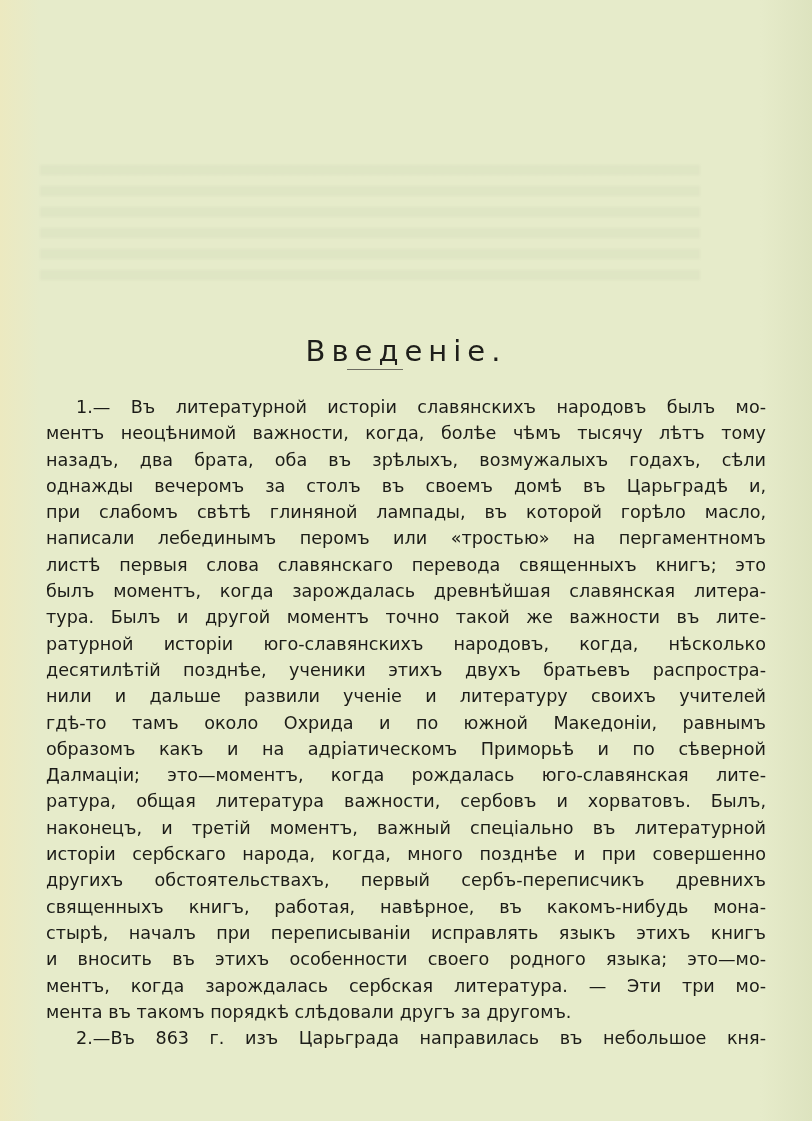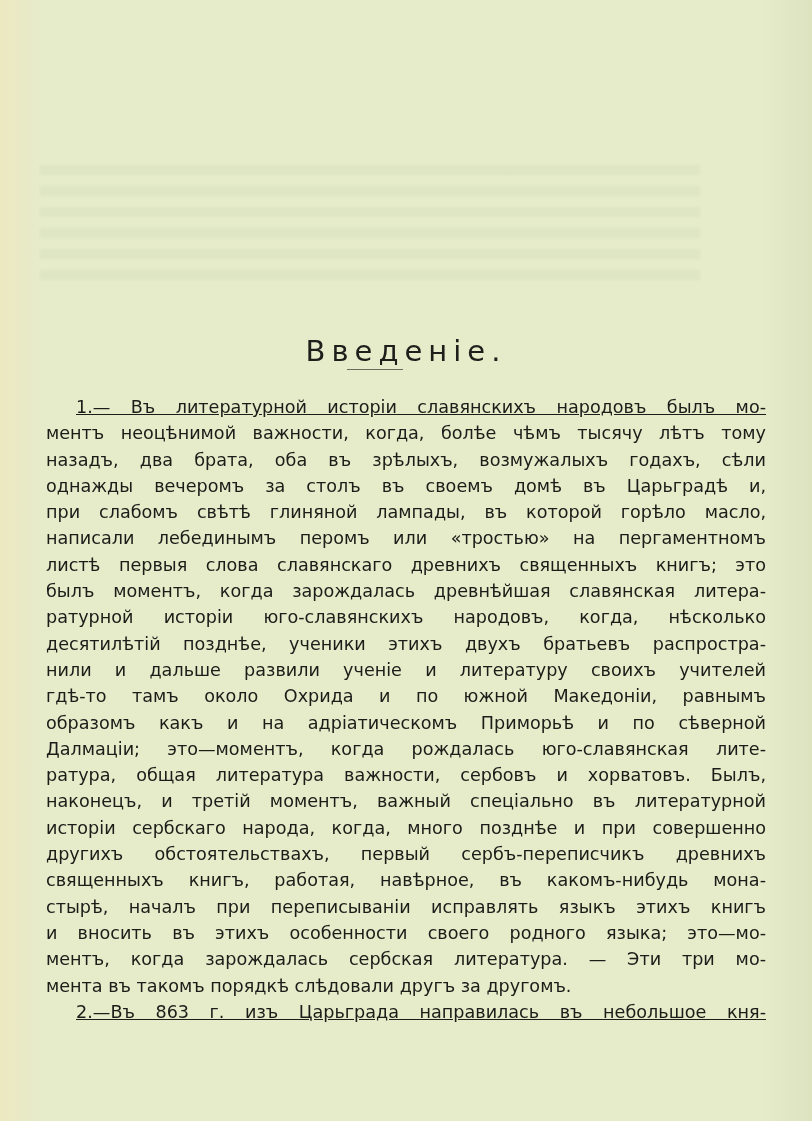--- a/index.html
+++ b/index.html
@@ -28,40 +28,41 @@
     background: #6b6b60;
   }
   .body-text {
     position: absolute; top: 394px; left: 46px; width: 720px;
     color: #1c1c18;
     font-family: "DejaVu Sans", sans-serif;
     font-size: 17.6px; line-height: 26.3px;
   }
   .line { display: block; white-space: nowrap; text-align: justify; text-align-last: justify; }
   .line.last { text-align-last: left; }
-  .indent { padding-left: 30px; text-decoration: underline; }
+  .indent { padding-left: 30px; }
 </style>
 </head>
 <body>
 
 <div class="page">
   <div class="bleed"></div>
 
   <h1 class="title">Введенiе.</h1>
   <div class="rule"></div>
 
   <div class="body-text">
     <span class="line indent">1.— Въ литературной исторiи славянскихъ народовъ былъ мо-</span>
     <span class="line">ментъ неоцѣнимой важности, когда, болѣе чѣмъ тысячу лѣтъ тому</span>
     <span class="line">назадъ, два брата, оба въ зрѣлыхъ, возмужалыхъ годахъ, сѣли</span>
     <span class="line">однажды вечеромъ за столъ въ своемъ домѣ въ Царьградѣ и,</span>
     <span class="line">при слабомъ свѣтѣ глиняной лампады, въ которой горѣло масло,</span>
     <span class="line">написали лебединымъ перомъ или «тростью» на пергаментномъ</span>
-    <span class="line">листѣ первыя слова славянскаго древнихъ священныхъ книгъ; это</span>
+    <span class="line">листѣ первыя слова славянскаго перевода священныхъ книгъ; это</span>
     <span class="line">былъ моментъ, когда зарождалась древнѣйшая славянская литера-</span>
+    <span class="line">тура. Былъ и другой моментъ точно такой же важности въ лите-</span>
     <span class="line">ратурной исторiи юго-славянскихъ народовъ, когда, нѣсколько</span>
     <span class="line">десятилѣтiй позднѣе, ученики этихъ двухъ братьевъ распростра-</span>
     <span class="line">нили и дальше развили ученiе и литературу своихъ учителей</span>
     <span class="line">гдѣ-то тамъ около Охрида и по южной Македонiи, равнымъ</span>
     <span class="line">образомъ какъ и на адрiатическомъ Приморьѣ и по сѣверной</span>
     <span class="line">Далмацiи; это—моментъ, когда рождалась юго-славянская лите-</span>
     <span class="line">ратура, общая литература важности, сербовъ и хорватовъ. Былъ,</span>
     <span class="line">наконецъ, и третiй моментъ, важный спецiально въ литературной</span>
     <span class="line">исторiи сербскаго народа, когда, много позднѣе и при совершенно</span>
     <span class="line">другихъ обстоятельствахъ, первый сербъ-переписчикъ древнихъ</span>

